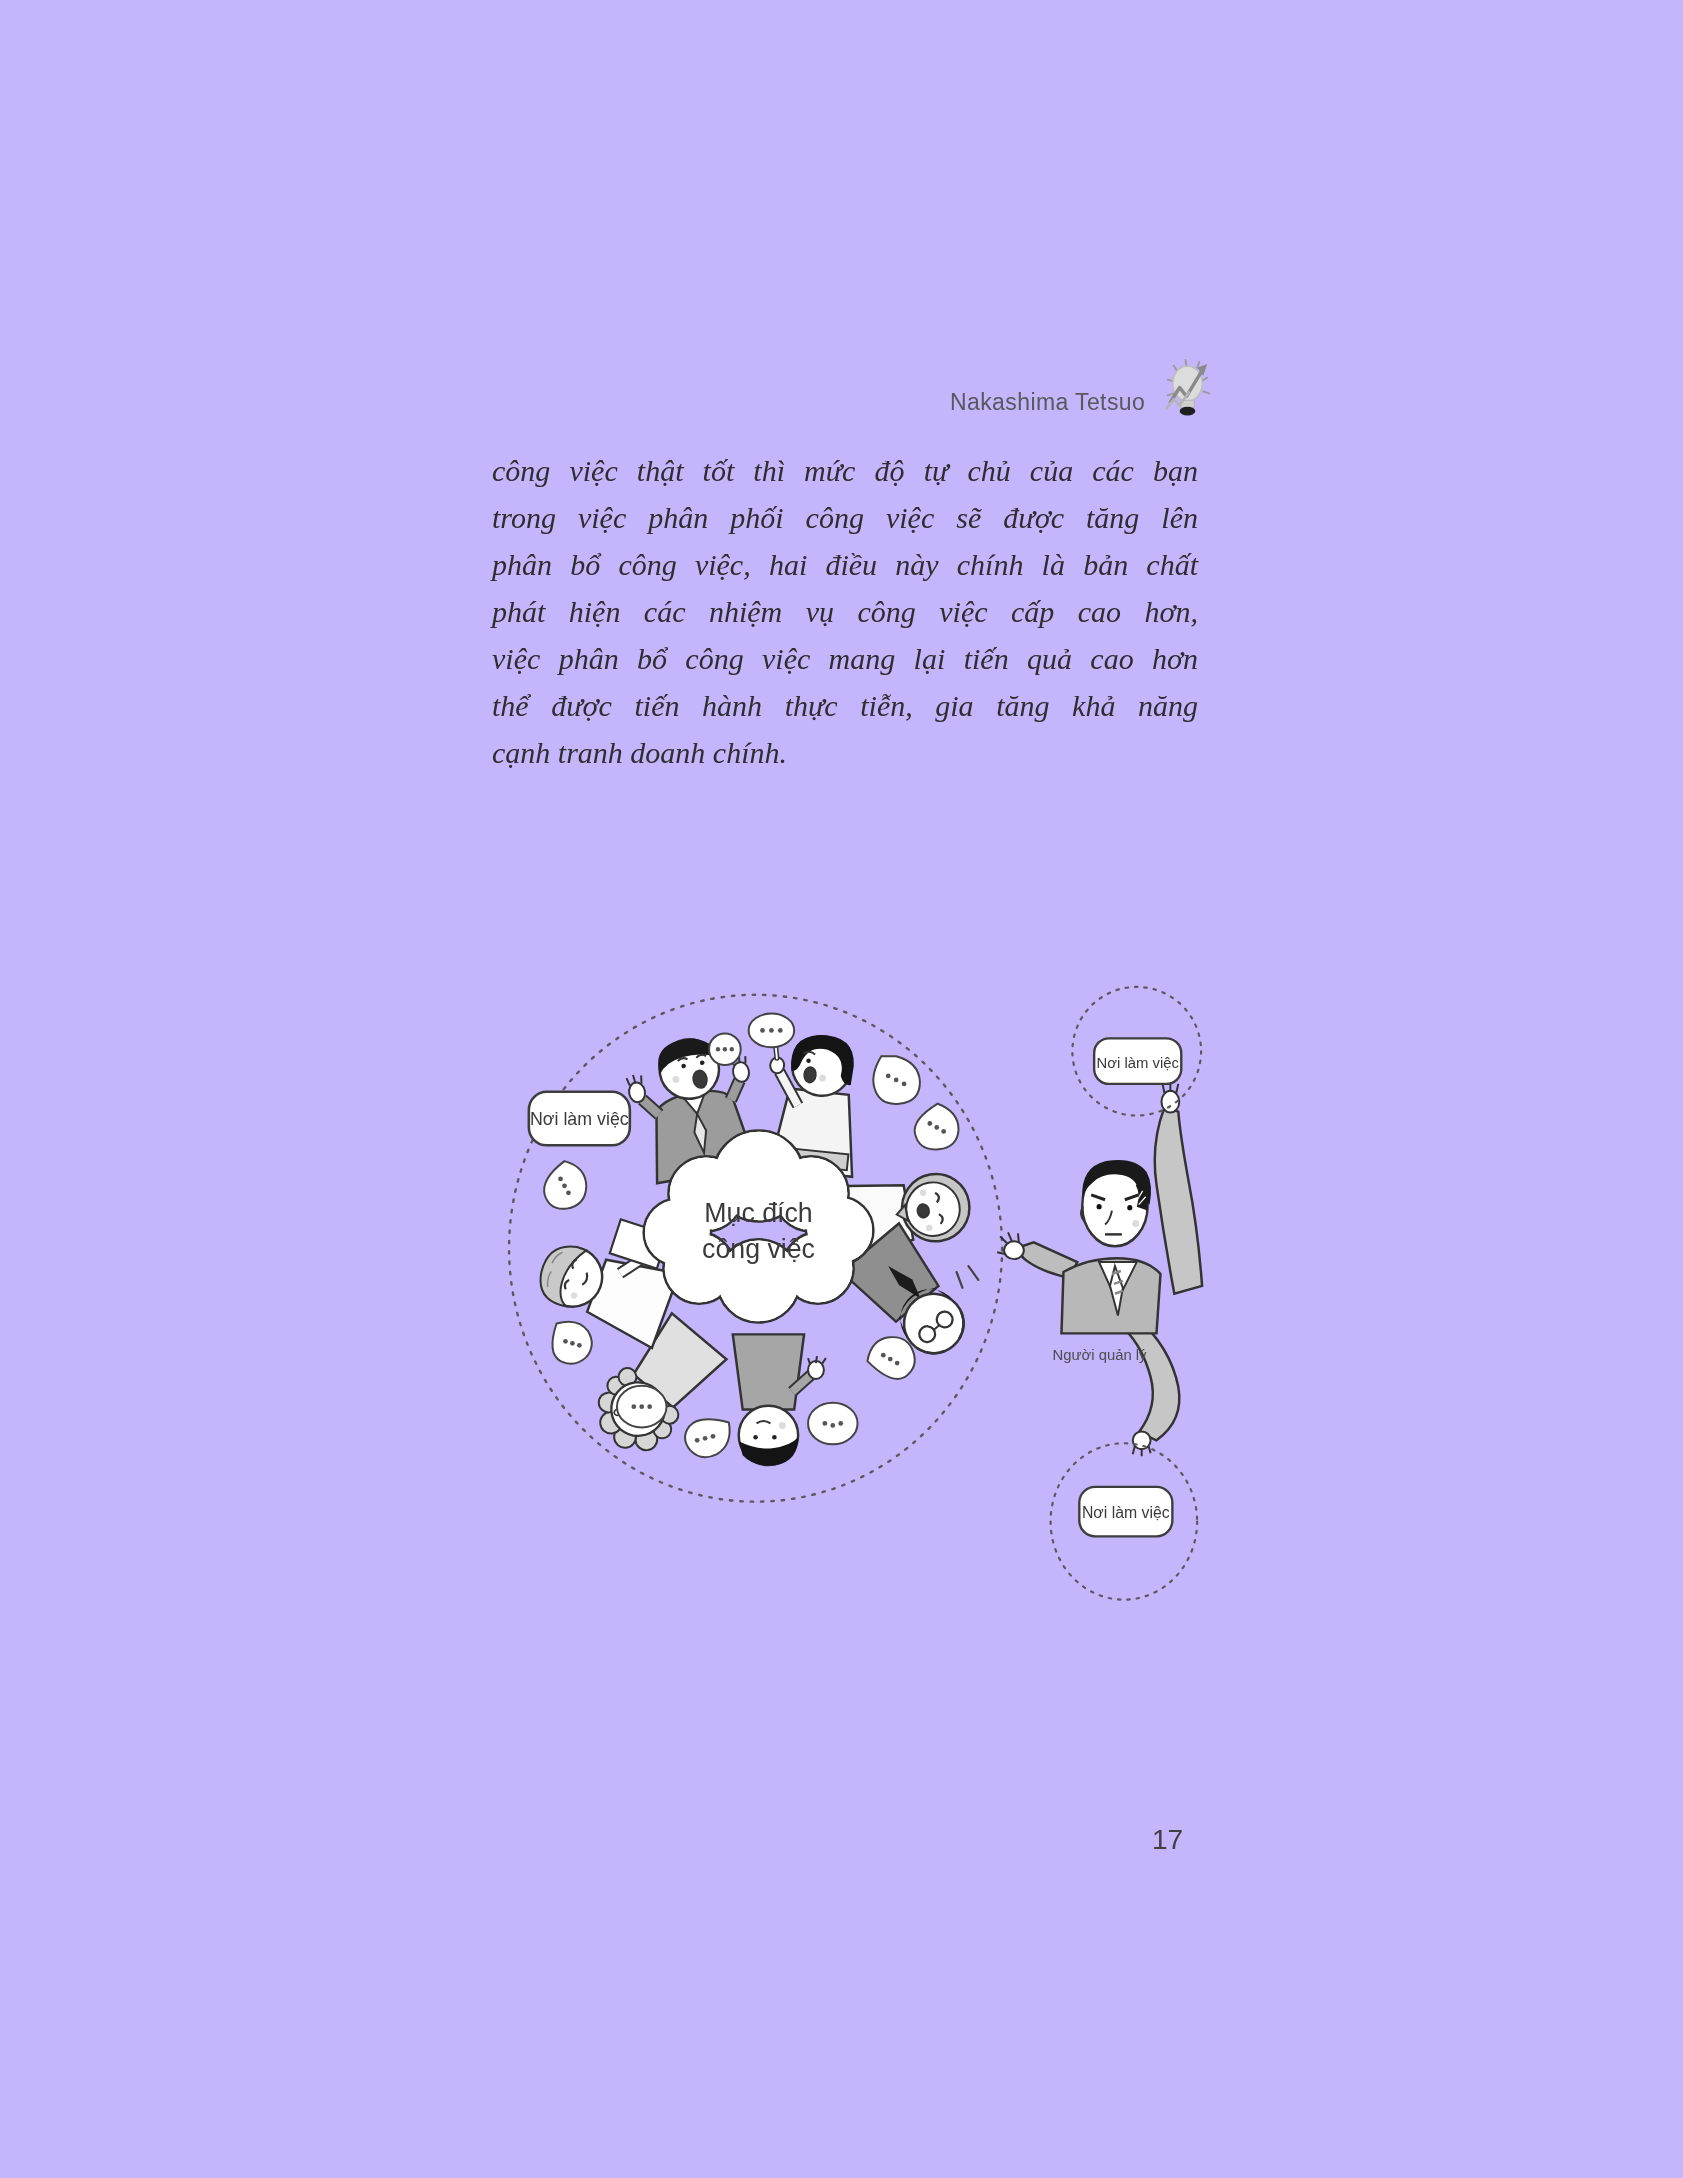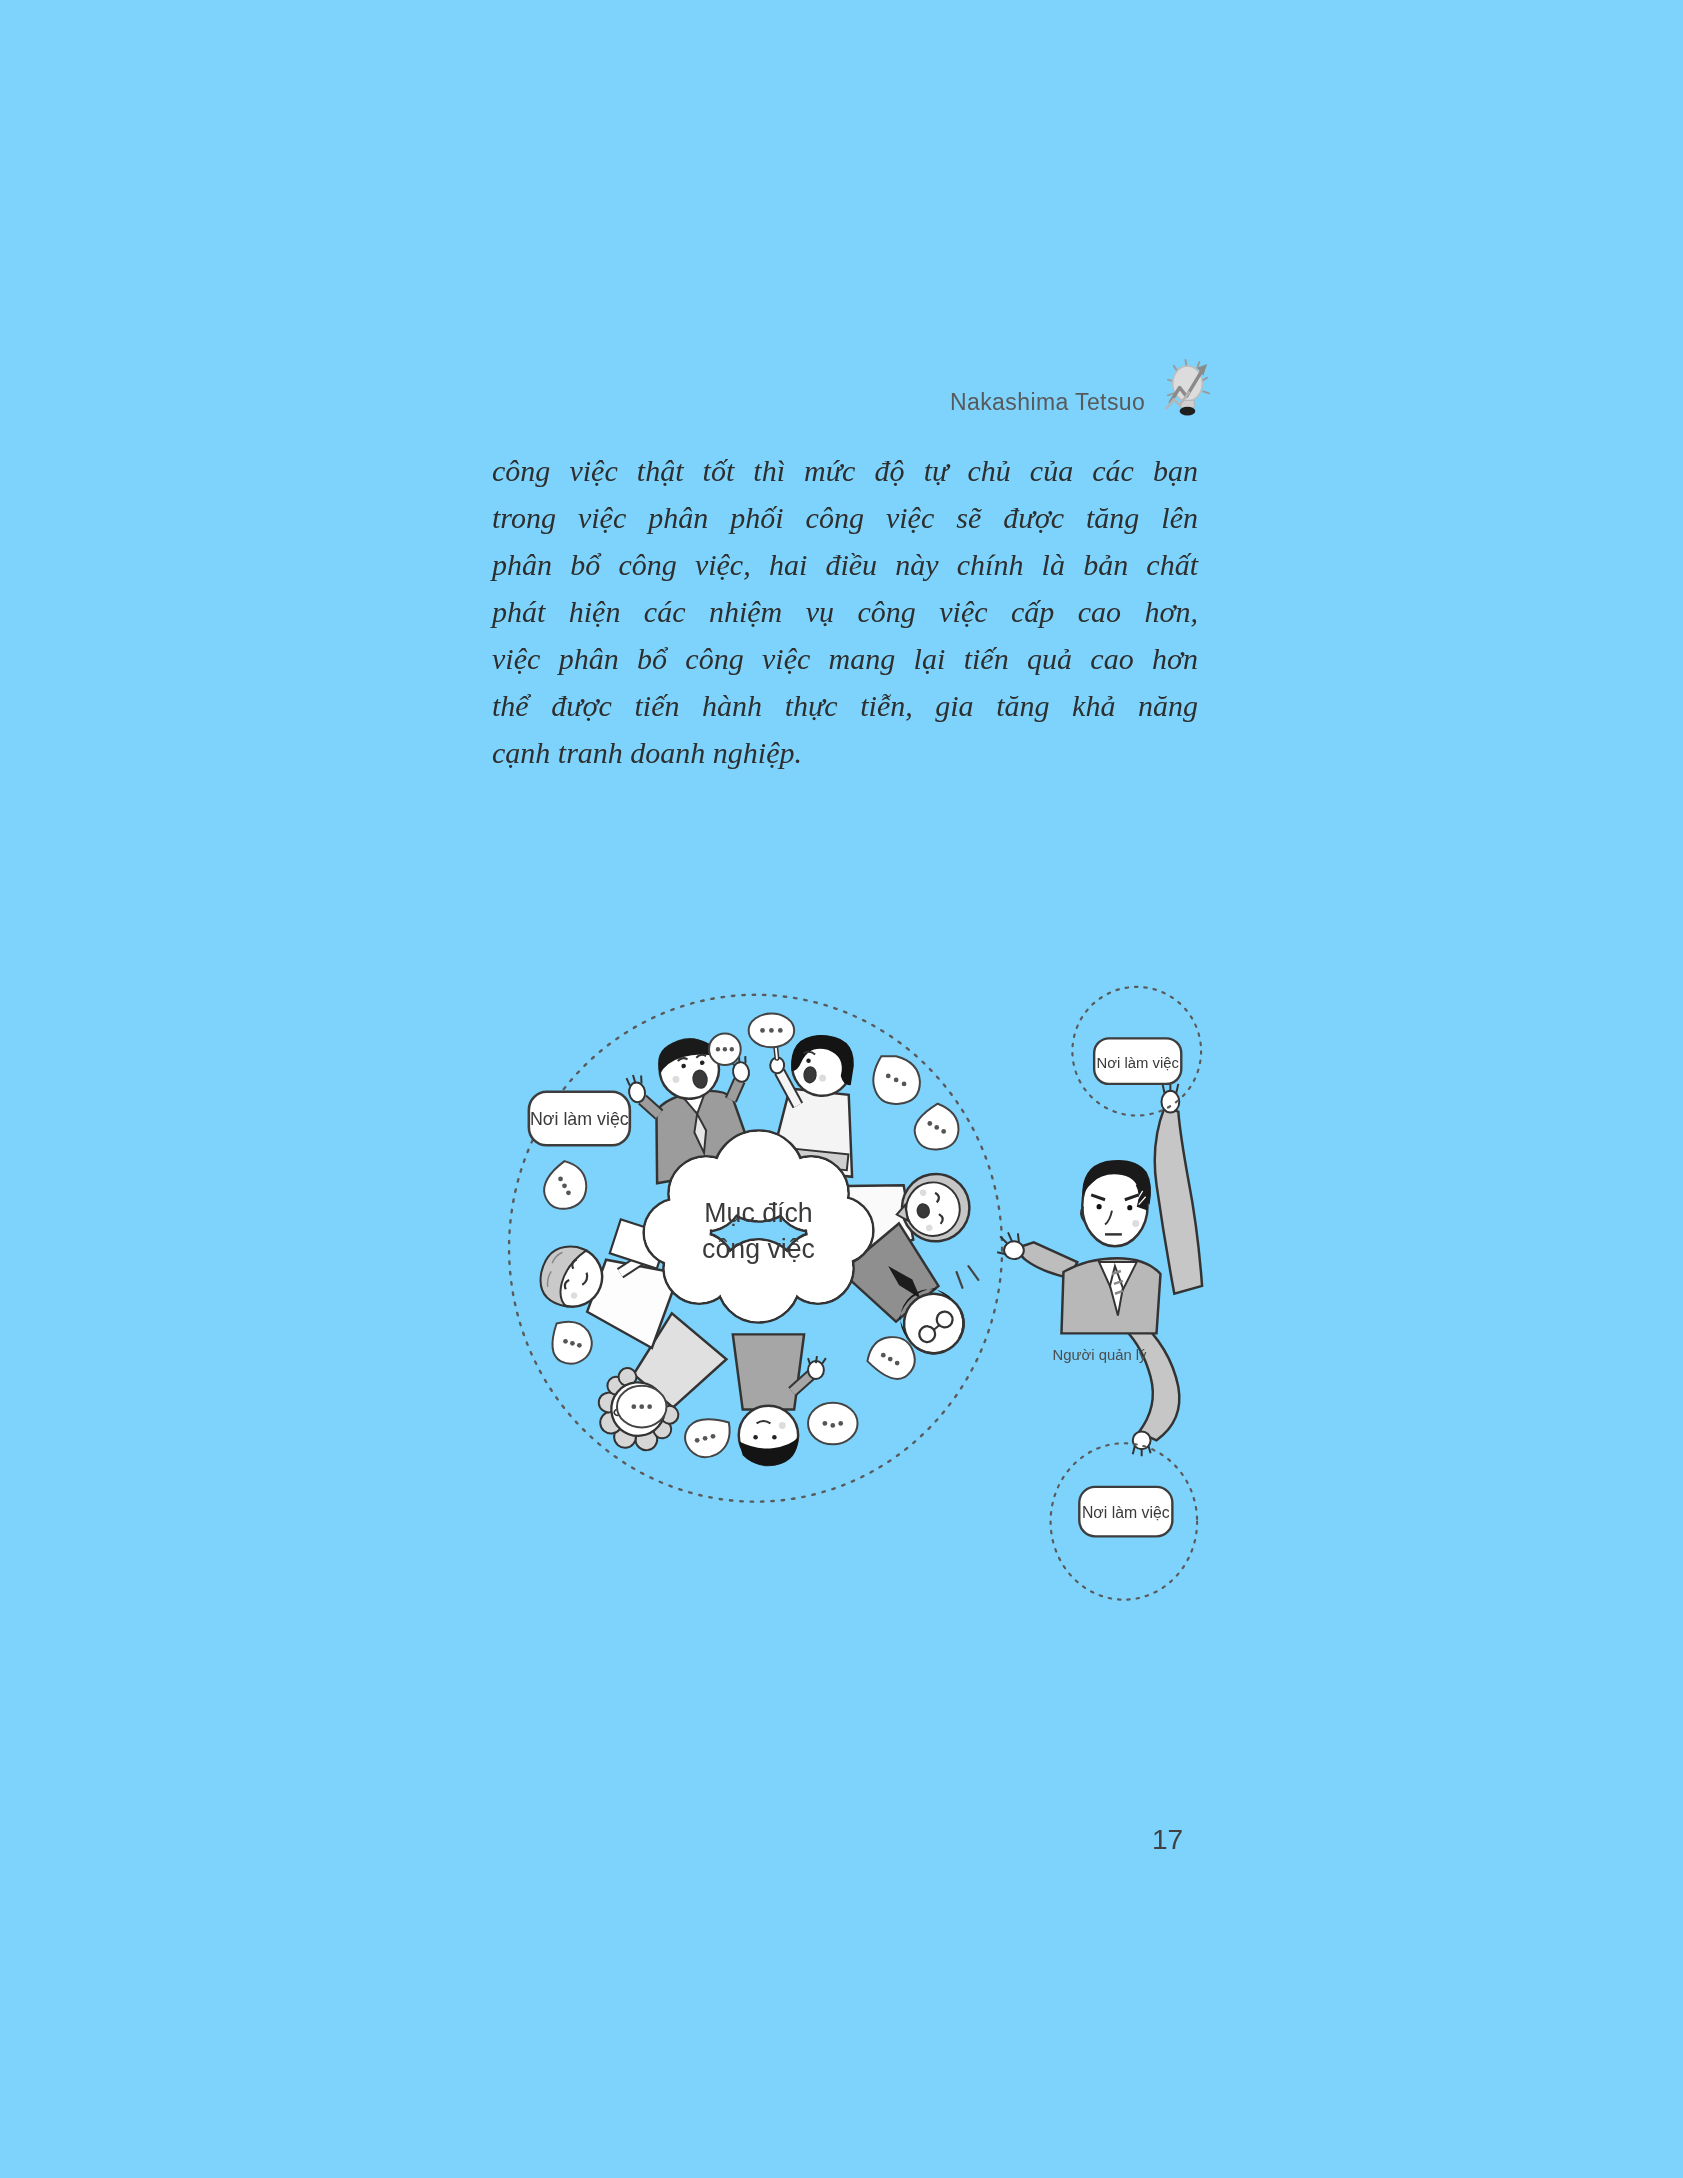--- a/index.html
+++ b/index.html
@@ -1,16 +1,16 @@
 <!DOCTYPE html>
 <html><head>
 <meta charset="utf-8">
 <style>
   html,body{margin:0;padding:0;background:#ffffff;}
-  .page{position:relative;width:1683px;height:2178px;background:#7dd3fc;overflow:hidden;
+  .page{position:relative;width:1683px;height:2178px;background:#c4b5fd;overflow:hidden;
         font-family:"Liberation Sans",sans-serif;}
   .header-author{position:absolute;left:950px;top:389px;width:203px;font-size:23px;color:#58595b;
         letter-spacing:0.4px;font-family:"Liberation Sans",sans-serif;white-space:nowrap;}
   .header-icon{position:absolute;left:1160px;top:354px;width:55px;height:67px;}
   .paragraph{position:absolute;left:492px;top:447px;width:706px;
         font-family:"Liberation Serif","DejaVu Serif",serif;font-size:30px;color:#2e2e2e;font-style:italic;}
   .para-line{height:47px;line-height:47px;text-align:justify;text-align-last:justify;white-space:normal;}
   .para-line:last-child{text-align-last:left;}
   .illustration{position:absolute;left:495px;top:975px;width:733px;height:693px;}
   .page-number{position:absolute;left:1152px;top:1824px;width:59px;font-size:28px;color:#414141;
@@ -41,21 +41,21 @@
     <polyline points="6,56 14,46 20,52 30,38" fill="none" stroke="#b5b5b5" stroke-width="2.5"></polyline>
   </svg>
 
   <div class="paragraph">
       <div class="para-line">công việc thật tốt thì mức độ tự chủ của các bạn</div>
       <div class="para-line">trong việc phân phối công việc sẽ được tăng lên</div>
       <div class="para-line">phân bổ công việc, hai điều này chính là bản chất</div>
       <div class="para-line">phát hiện các nhiệm vụ công việc cấp cao hơn,</div>
       <div class="para-line">việc phân bổ công việc mang lại tiến quả cao hơn</div>
       <div class="para-line">thể được tiến hành thực tiễn, gia tăng khả năng</div>
-      <div class="para-line">cạnh tranh doanh nghiệp.</div>
+      <div class="para-line">cạnh tranh doanh chính.</div>
     </div>
 
   <svg class="illustration" viewBox="0 0 740 700">
 
     <ellipse cx="263" cy="276" rx="249" ry="256" fill="none" stroke="#5a5a5a" stroke-width="2.4" stroke-dasharray="2.5 8" stroke-linecap="round"></ellipse>
 
     <g transform="translate(196,95) rotate(-10)">
       <path d="M-40,36 Q-28,24 0,24 Q28,24 38,36 L50,108 L-52,108 Z" fill="#9c9c9c" stroke="#333" stroke-width="2.5"></path>
       <path d="M-11,27 L0,46 L11,27 Z" fill="#fff" stroke="#333" stroke-width="2"></path>
       <path d="M0,46 L6,64 L0,86 L-6,64 Z" fill="#e6e6e6" stroke="#333" stroke-width="2"></path>

